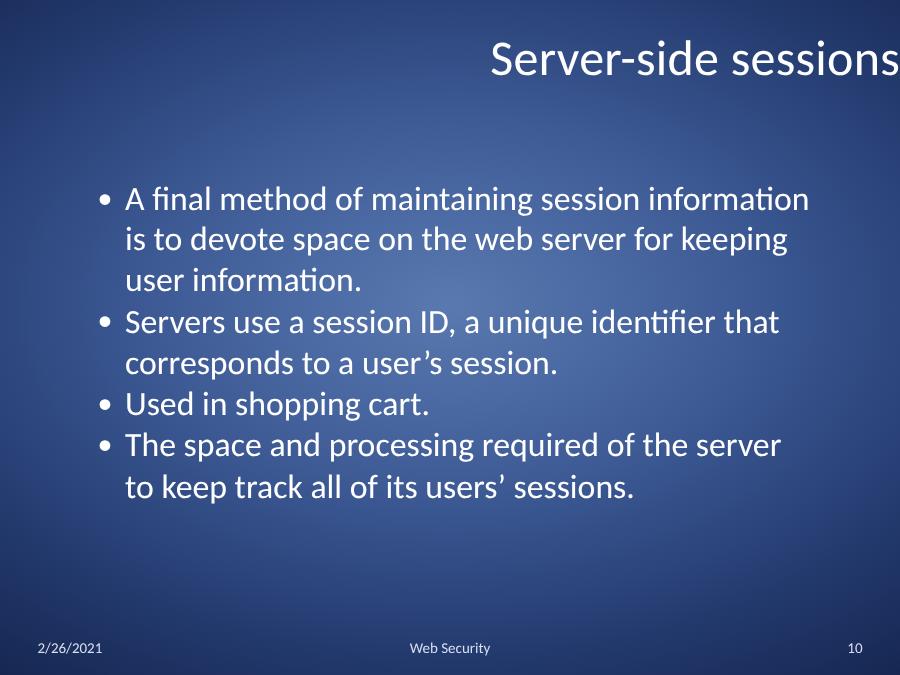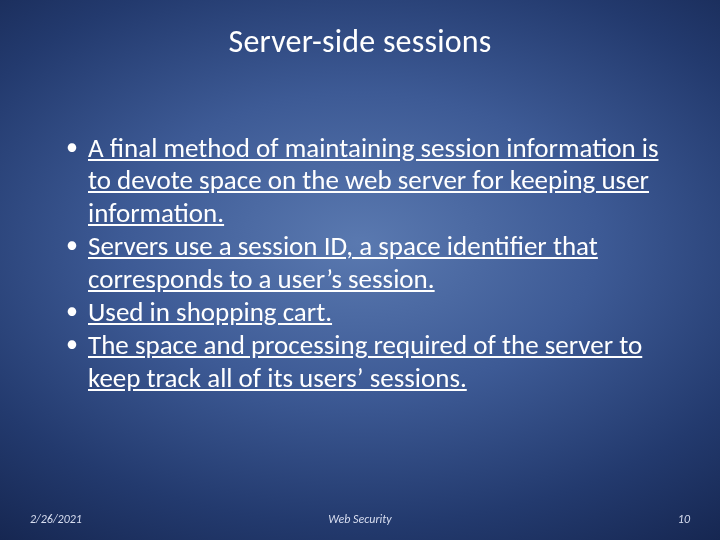--- a/index.html
+++ b/index.html
@@ -16,37 +16,36 @@
     background: radial-gradient(ellipse 95% 80% at 50% 45%, #5a79b0 0%, #3d5a95 35%, #233a6e 65%, #0e1b40 100%);
     position: relative;
     box-sizing: border-box;
     color: #ffffff;
   }
   .title {
     position: absolute;
     top: 22px;
     left: 0;
     width: 100%;
-    text-align: center;
-    font-size: 32px;
+    text-align: right;
+    font-size: 40px;
     font-weight: 400;
     color: #ffffff;
     letter-spacing: 0.2px;
   }
   .body {
     position: absolute;
     top: 128px;
     left: 58px;
     right: 50px;
   }
   .body ul {
     list-style: none;
-    margin: 4px;
+    margin: 16px;
     padding: 0;
-    text-decoration: underline;
   }
   .body li {
     position: relative;
     padding-left: 26px;
     font-size: 27px;
     line-height: 1.20;
     color: #ffffff;
     margin-bottom: 1px;
     font-weight: 400;
   }
@@ -60,21 +59,20 @@
     line-height: 1.25;
   }
   .footer {
     position: absolute;
     bottom: 14px;
     left: 0;
     width: 100%;
     height: 20px;
     font-size: 12px;
     color: #d8def0;
-    font-style: italic;
   }
   .footer-date {
     position: absolute;
     left: 30px;
     bottom: 0;
   }
   .footer-title {
     position: absolute;
     left: 0;
     width: 100%;
@@ -89,21 +87,21 @@
 </style>
 </head>
 <body>
 
 <div class="slide">
   <div class="title">Server-side sessions</div>
 
   <div class="body">
     <ul>
       <li>A final method of maintaining session information is to devote space on the web server for keeping user information.</li>
-      <li>Servers use a session ID, a space identifier that corresponds to a user’s session.</li>
+      <li>Servers use a session ID, a unique identifier that corresponds to a user’s session.</li>
       <li>Used in shopping cart.</li>
       <li>The space and processing required of the server to keep track all of its users’ sessions.</li>
     </ul>
   </div>
 
   <div class="footer">
     <span class="footer-date">2/26/2021</span>
     <span class="footer-title">Web Security</span>
     <span class="footer-page">10</span>
   </div>

